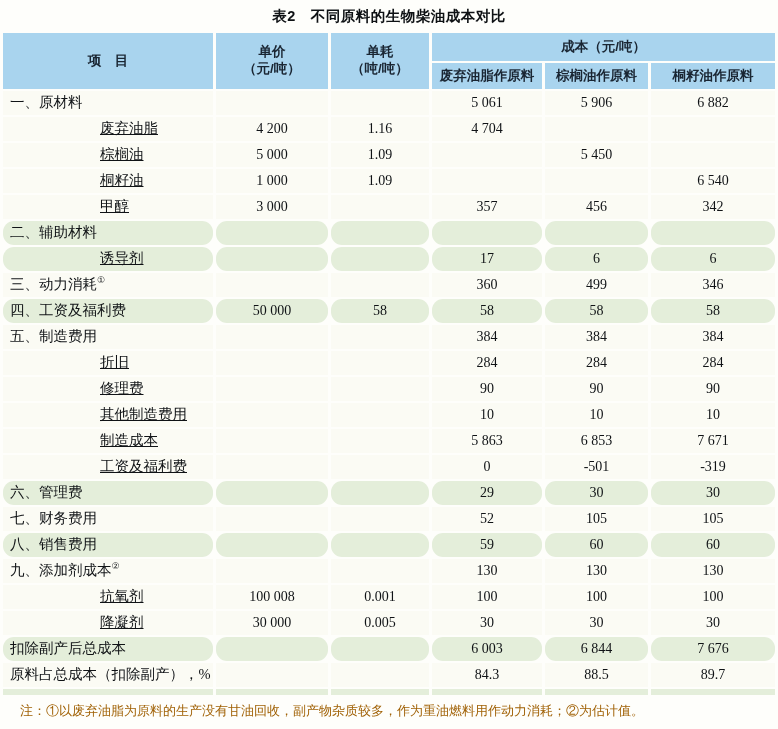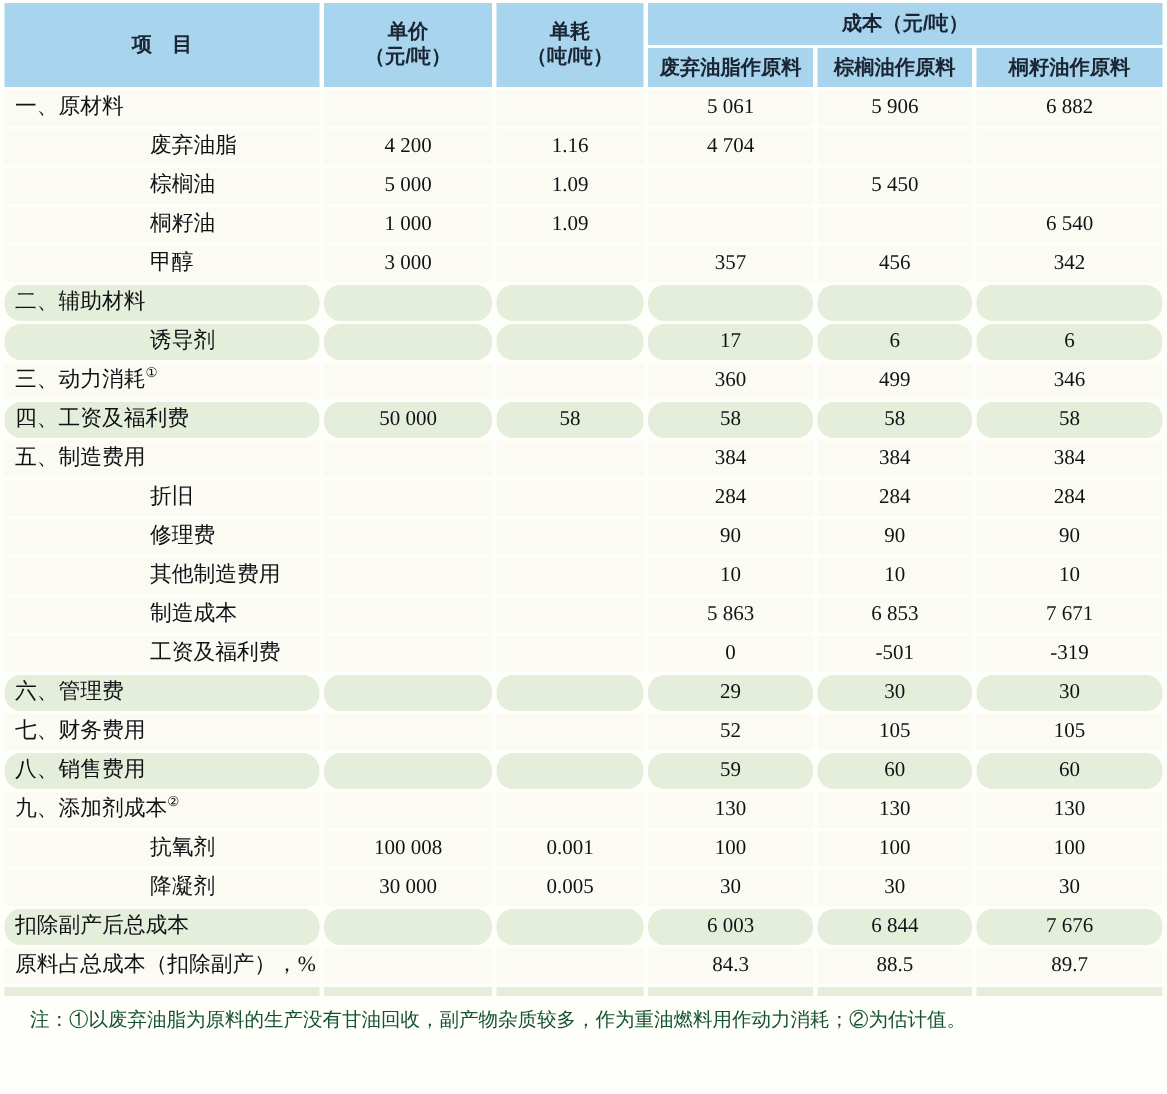--- a/index.html
+++ b/index.html
@@ -57,45 +57,46 @@
     white-space:nowrap;
   }
   tr.white td{background:var(--row-white,#fbfbf4);}
   tr.green td{background:var(--row-green,#e4eeda);border-radius:11px;}
   td.lbl{
     text-align:left;
     padding-left:7px;
     font-size:14.5px;
     color:#101316;
   }
-  tr.indent td.lbl{padding-left:97px;}
+  tr.indent td.lbl{padding-left:97px;text-decoration:underline;}
   td.num{
     text-align:center;
     font-family:"Liberation Serif","DejaVu Serif",serif;
     color:#101316;
   }
   td.lbl sup{
     font-size:9px;
     vertical-align:super;
     line-height:0;
   }
   tr.strip td{height:6px;background:var(--row-green,#e4eeda);}
   .footnote{
     font-size:13px;
-    color:#14532d;
+    color:#a16207;
     padding:6px 6px 0 20px;
     line-height:1.3;
     white-space:nowrap;
   }
 </style>
 </head>
 <body>
 
 <div class="page">
 
+  <div class="title">表2　不同原料的生物柴油成本对比</div>
 
   <table class="cost">
     <colgroup>
       <col style="width:210px">
         <col style="width:112px">
         <col style="width:98px">
       <col style="width:110px">
         <col style="width:103px">
         <col style="width:124px">
     </colgroup>

